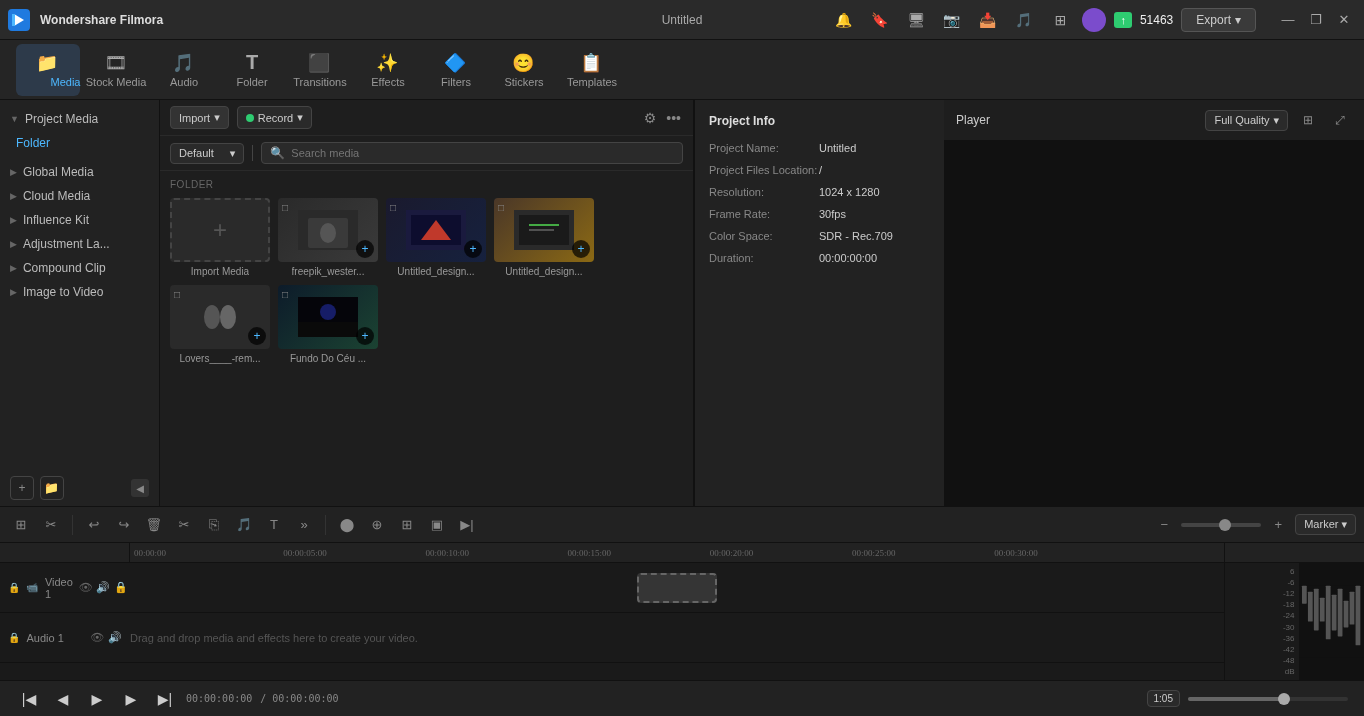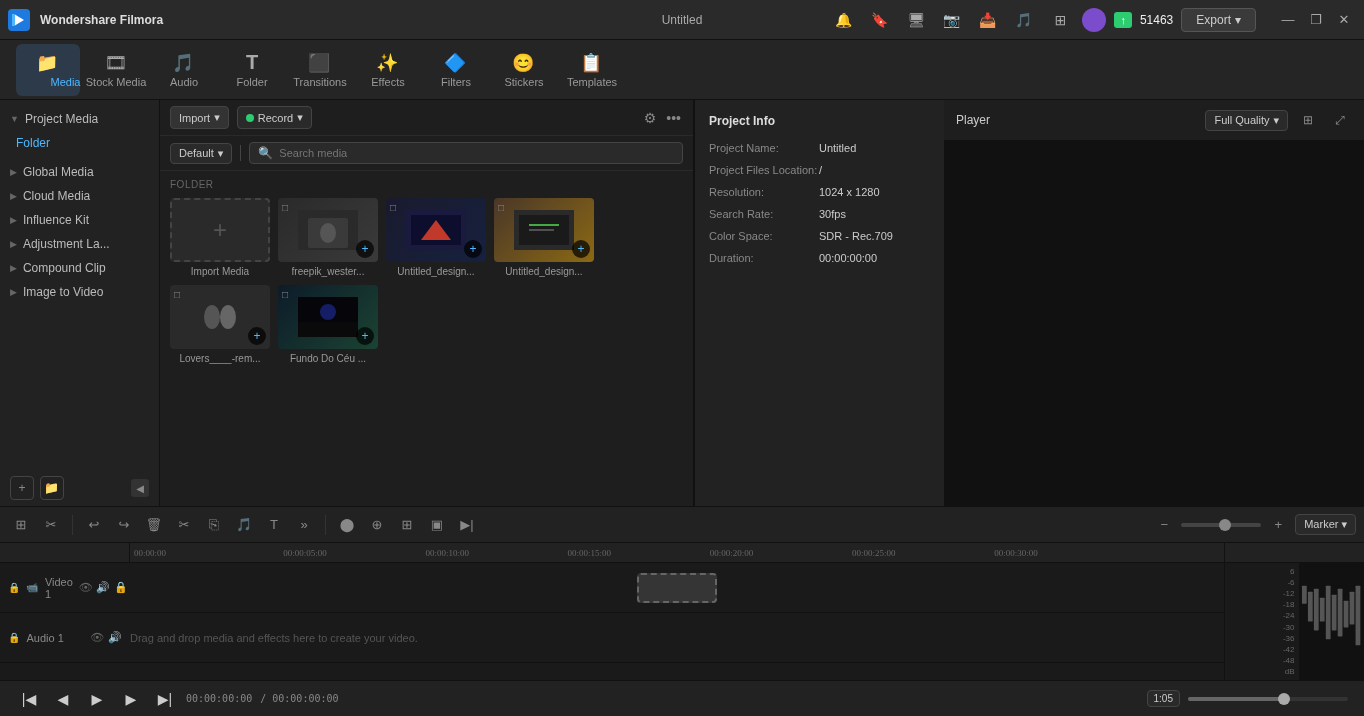--- a/index.html
+++ b/index.html
@@ -105,21 +105,21 @@
       display: flex; align-items: center; padding: 6px 10px; gap: 8px; border-bottom: 1px solid #2a2a2a;
     }
     .import-btn { background: #333; border: 1px solid #444; border-radius: 4px; padding: 4px 8px; color: #ccc; font-size: 11px; cursor: pointer; display: flex; align-items: center; gap: 4px; }
     .record-btn { background: #2a2a2a; border: 1px solid #444; border-radius: 4px; padding: 4px 8px; color: #ccc; font-size: 11px; cursor: pointer; display: flex; align-items: center; gap: 4px; }
     .media-toolbar-right { margin-left: auto; display: flex; gap: 6px; }
     .media-icon-btn { color: #888; font-size: 14px; cursor: pointer; padding: 2px; }
 
     #media-filter-bar {
       display: flex; align-items: center; padding: 6px 10px; gap: 8px; border-bottom: 1px solid #2a2a2a;
     }
-    .filter-select { background: #2a2a2a; border: 1px solid #444; border-radius: 4px; padding: 3px 8px; color: #ccc; font-size: 11px; cursor: pointer; display: flex; align-items: center; gap: 4px; }
+    .filter-select { background: #2a2a2a; border: 1px solid #444; border-radius: 4px; padding: 3px 8px; color: #ccc; font-size: 11px; cursor: pointer; display: flex; align-items: center; gap: 16px; }
     .search-box { flex: 1; background: #2a2a2a; border: 1px solid #444; border-radius: 4px; padding: 3px 8px; display: flex; align-items: center; gap: 6px; }
     .search-box input { background: transparent; border: none; outline: none; color: #ccc; font-size: 11px; width: 100%; }
     .search-box .search-icon { color: #666; font-size: 12px; }
 
     #media-content {
       flex: 1; padding: 8px 10px; overflow-y: auto;
     }
     .folder-label { font-size: 10px; color: #666; text-transform: uppercase; margin-bottom: 8px; letter-spacing: 0.5px; }
     .media-grid { display: flex; flex-wrap: wrap; gap: 8px; }
     .media-item {
@@ -445,21 +445,21 @@
     </div>
     <div class="info-row">
       <span class="info-label">Project Files Location:</span>
       <span class="info-value">/</span>
     </div>
     <div class="info-row">
       <span class="info-label">Resolution:</span>
       <span class="info-value">1024 x 1280</span>
     </div>
     <div class="info-row">
-      <span class="info-label">Search Rate:</span>
+      <span class="info-label">Frame Rate:</span>
       <span class="info-value">30fps</span>
     </div>
     <div class="info-row">
       <span class="info-label">Color Space:</span>
       <span class="info-value">SDR - Rec.709</span>
     </div>
     <div class="info-row">
       <span class="info-label">Duration:</span>
       <span class="info-value">00:00:00:00</span>
     </div>

